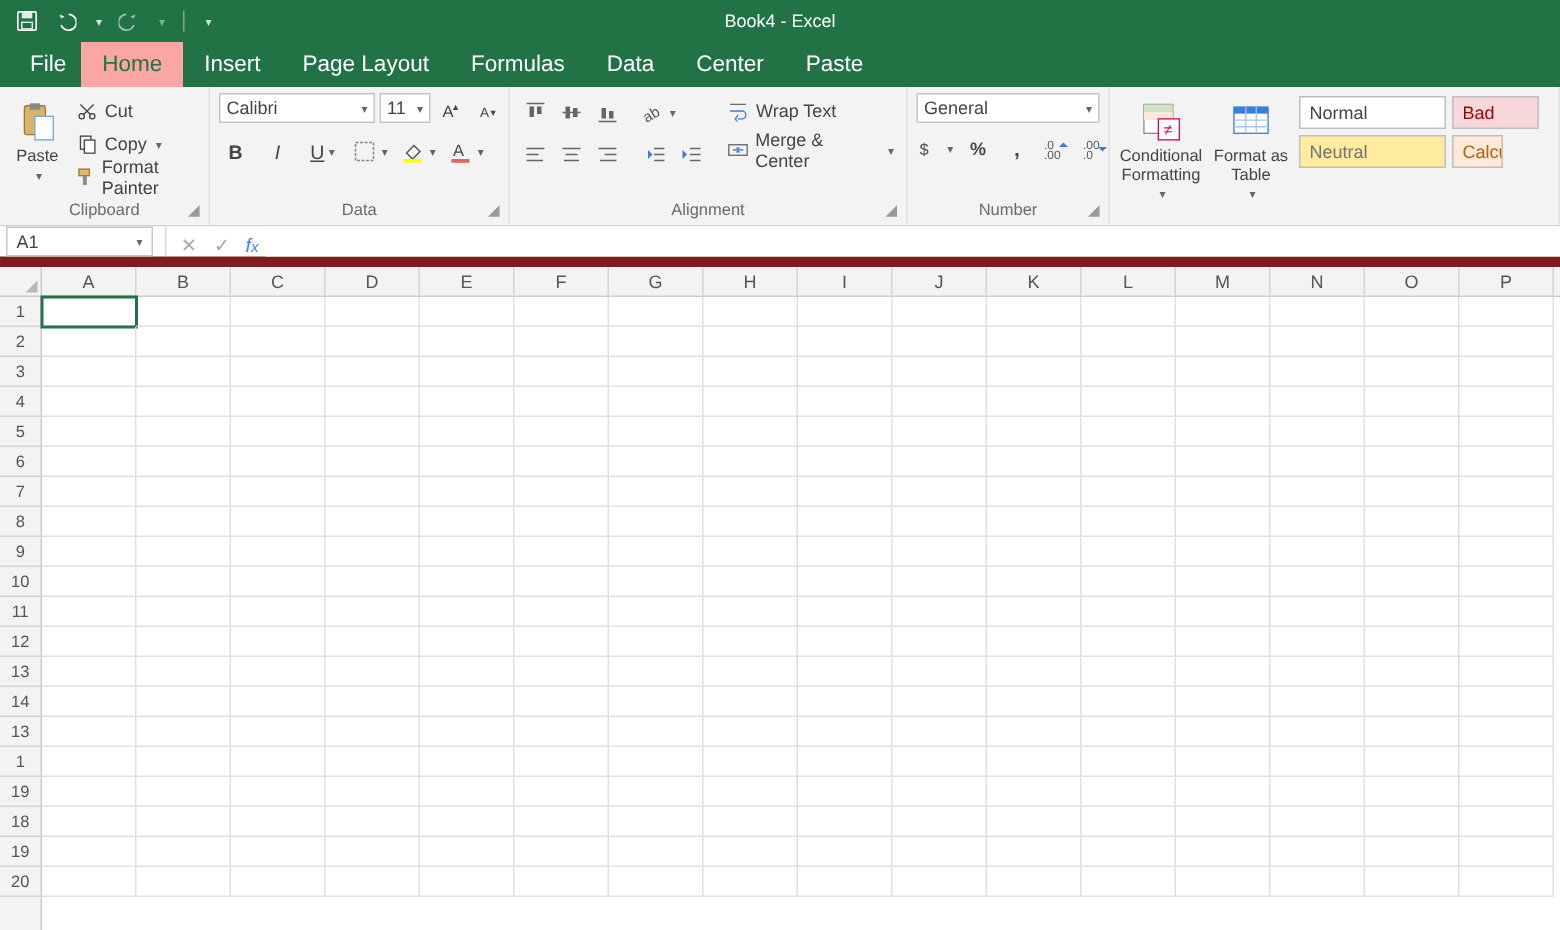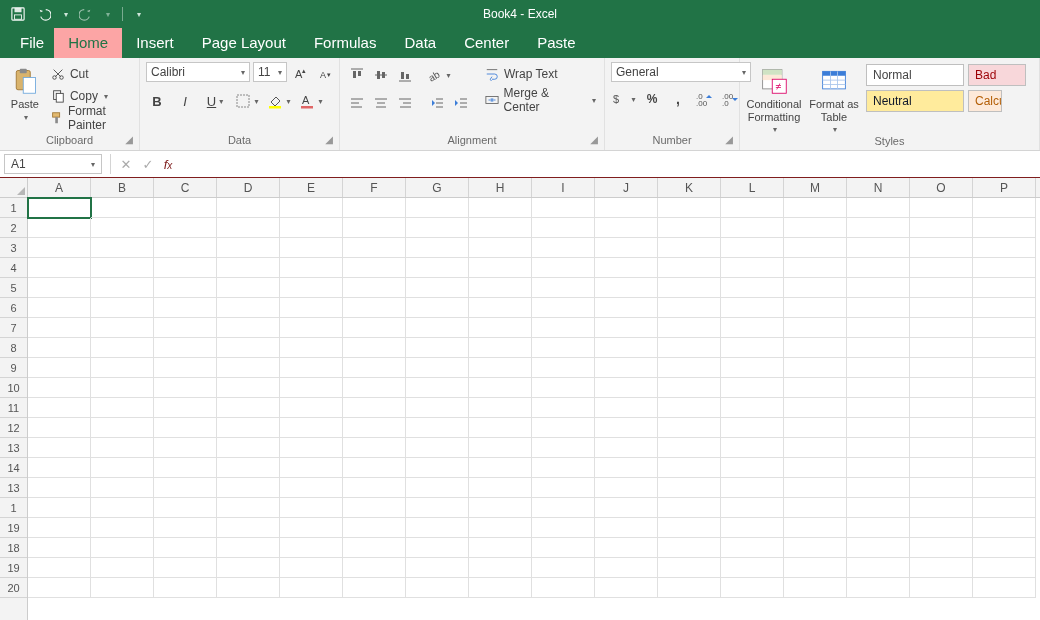--- a/index.html
+++ b/index.html
@@ -41,29 +41,29 @@
 
   .combo { height:20px; border:1px solid #c6c6c6; background:#fff; display:flex; align-items:center; padding:0 4px; font-size:12px; color:#444; cursor:pointer;}
   .combo .dd{ margin-left:auto; font-size:8px; color:#666;}
   .iconbtn { width:22px; height:22px; display:inline-flex; align-items:center; justify-content:center; cursor:pointer;}
   .iconbtn svg{width:16px;height:16px;}
   .iconbtn2 { width:26px; height:22px; display:inline-flex; align-items:center; justify-content:center; cursor:pointer; gap:1px;}
   .iconbtn2 svg{width:16px;height:16px;}
 
   .stylecell { width:98px; height:22px; border:1px solid #bfbfbf; background:#fff; display:flex; align-items:center; padding:0 6px; font-size:12px; cursor:pointer;}
   .stylecell.bad { background:#f8d7da; color:#9c0006;}
-  .stylecell.neutral { background:#ffeb9c; color:#0f172a;}
+  .stylecell.neutral { background:#ffeb9c; color:#737373;}
   .stylecell.calc { background:#fde9d9; color:#b45f06;}
 
   
-  .fbar { height: 27px; border-bottom:1px solid #7f1d1d; display:flex; align-items:center; background:#fff;}
+  .fbar { height: 27px; border-bottom:7px solid #7f1d1d; display:flex; align-items:flex-end; background:#fff;}
   .namebox { width:98px; height:20px; margin:0 4px; border:1px solid #c6c6c6; display:flex; align-items:center; padding:0 6px; font-size:12px;}
   .namebox .dd{margin-left:auto;font-size:8px;color:#666;}
   .fsep{width:1px;height:20px;background:#d4d4d4;margin:0 4px;}
-  .fx { width:18px; text-align:center; font-style:italic; font-size:13px; color:#7f1d1d;}
+  .fx { width:18px; text-align:center; font-style:italic; font-size:13px; color:#3b82f6;}
   .fbtn{width:22px;text-align:center;color:#aaa;font-size:13px;}
   .finput{flex:1;height:20px;border:none;outline:none;padding:0 6px;font-size:12px;}
 
   
   .gridwrap { position:relative; overflow:hidden; height: calc(620px - 28px - 30px - 93px - 27px); background:#fff;}
   .corner { position:absolute; left:0; top:0; width:28px; height:20px; background:#f3f3f3; border-right:1px solid #ccc; border-bottom:1px solid #ccc; display:flex; align-items:center; justify-content:center;}
   .corner::after{content:"";width:0;height:0;border-left:8px solid transparent;border-bottom:8px solid #b7b7b7;position:absolute;right:2px;bottom:2px;}
   .colhdrs { position:absolute; left:28px; top:0; right:0; height:20px; display:flex; background:#f3f3f3; border-bottom:1px solid #ccc;}
   .colhdr { width:63px; border-right:1px solid #d4d4d4; text-align:center; font-size:12px; color:#555; line-height:20px; cursor:pointer;}
   .rowhdrs { position:absolute; left:0; top:20px; bottom:0; width:28px; background:#f3f3f3; border-right:1px solid #ccc;}
@@ -325,21 +325,21 @@
           <span>Merge &amp; Center</span>
           <span class="caret">▾</span>
         </div>
       </div>
     </div>
     <div class="group-label"><span>Alignment</span><span class="launcher">◢</span></div>
   </div>
 
   <div class="group" style="width:135px">
     <div class="group-body vstack" style="gap:6px;width:100%">
-      <div class="combo" style="width:140px">
+      <div class="combo" style="width:122px">
           <span>General</span>
           <span class="dd">▾</span>
         </div>
       <div class="hstack" style="gap:4px">
         <span class="iconbtn2">
             <svg viewBox="0 0 16 16">
               <text x="1" y="12" font-size="11" fill="#555">$</text>
             </svg>
             <span class="caret">▾</span>
           </span>
@@ -409,21 +409,20 @@
         <div class="hstack" style="gap:4px">
           <div class="stylecell neutral">
               <span>Neutral</span>
             </div>
           <div class="stylecell calc" style="width:34px;overflow:hidden">
               <span>Calculation</span>
             </div>
         </div>
       </div>
     </div>
-    <div class="group-label">Styles</div>
   </div>
 </div>
 
 <div class="fbar">
   <div class="namebox">
       <span>A1</span>
       <span class="dd">▾</span>
     </div>
   <div class="fsep"></div>
   <div class="fbtn">✕</div>

